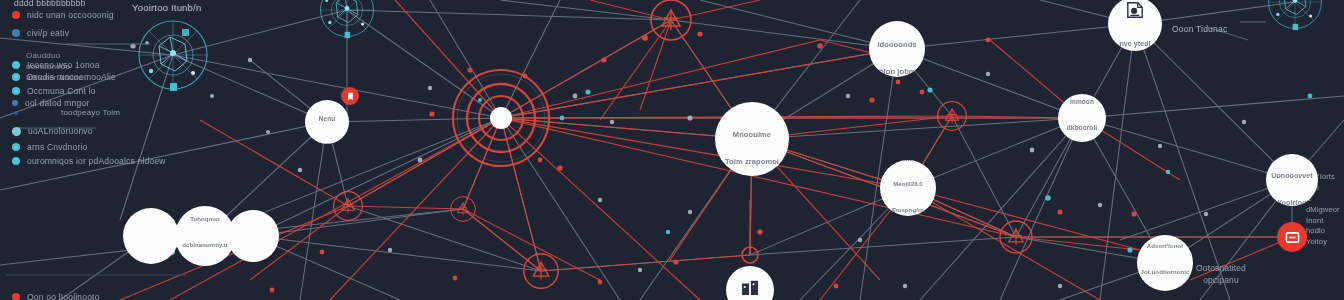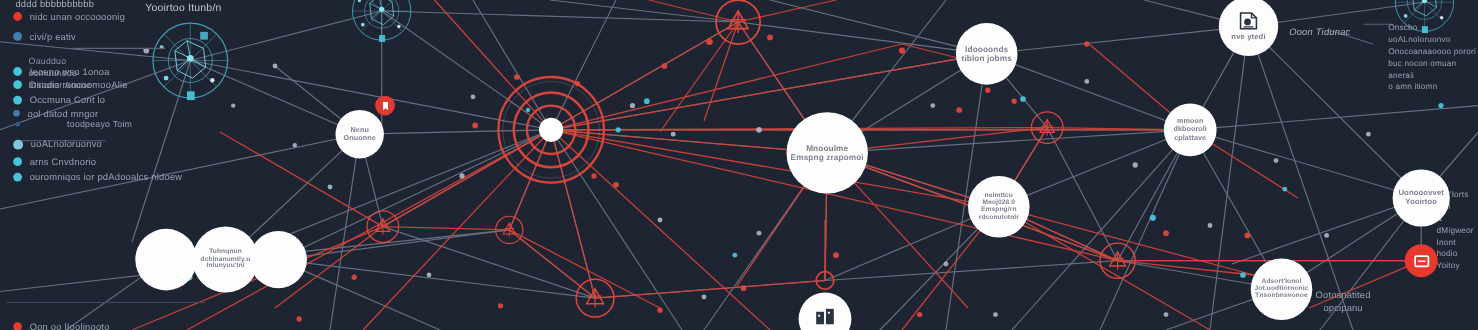--- a/index.html
+++ b/index.html
@@ -44,21 +44,21 @@
   }
   .node.red{
     background:#e8392f;
     color:#fff;
   }
   .node.redbadge{
     background:#e03b30;
     color:#fff;
   }
   .node .ln{display:block;white-space:nowrap;}
-  .node .ln.blur{filter:blur(.45px);}
+  .node .ln.blur{filter:blur(.45px);margin-top:19px;}
 
   .freetext{
     position:absolute;
     color:#aeb6c4;
     letter-spacing:.2px;
     white-space:nowrap;
     filter:blur(.35px);
   }
   .freetext.dim{color:#8d94a4;}
   .freetext.head{
@@ -417,25 +417,21 @@
     <span class="legend-dot" style="background:#49c3d8"></span>
     <span class="legend-label">ouromniqos ior pdAdooalcs nldoew</span>
   </div>
 
   <div class="legend-row" style="left:12px;top:292px;">
     <span class="legend-dot" style="background:#e8392f"></span>
     <span class="legend-label">Oon oo lIoolinooto</span>
   </div>
 
   <div class="freetext" style="left:132px;top:2px;font-size:9.5px;color:#c3cad6;">Yooirtoo Itunb/n</div>
-  <div class="freetext" style="left:1172px;top:24px;font-size:8.5px;font-style:italic;">Ooon Tidunac</div>
-  <div class="cap" style="left:1262px;top:20px;">Onscbo uoALnoloruonvo
-Onocoanaaoooo porori
-buc nocon omuan aneraii
-o amn itiomn</div>
+  <div class="freetext" style="left:1172px;top:24px;font-size:8.5px;">Ooon Tidunac</div>
   <div class="cap" style="left:1306px;top:172px;">ivid’Iorts Iooi
 &amp; dMigweor
 Inont hodio Yoitoy</div>
   <div class="cap" style="left:1196px;top:262px;font-size:8.5px;text-align:center;">Ootosnatited
 opcipanu</div>
 
   <div class="node white" style="left:123px;top:208px;width:56px;height:56px;"></div>
   <div class="node white" style="left:227px;top:210px;width:52px;height:52px;"></div>
   <div class="node white" style="left:175px;top:206px;width:60px;height:60px;font-size:6px;">
     <span class="ln blur">Tuhnqnun</span>
@@ -451,21 +447,21 @@
   <div class="node redbadge" style="left:341px;top:87px;width:18px;height:18px;">
     <span class="node-icon">
       <svg width="9" height="9" viewBox="0 0 12 12">
           <path d="M3 1h6v10L6 8.5 3 11Z" fill="#fff"></path>
         </svg>
     </span>
   </div>
 
   <div class="node white" style="left:715px;top:102px;width:74px;height:74px;font-size:7.5px;">
     <span class="ln blur">Mnooulme</span>
-    <span class="ln blur">Emspng zrapomoi</span>
+    <span class="ln blur">Toim zrapomoi</span>
   </div>
 
   <div class="node white" style="left:869px;top:21px;width:56px;height:56px;font-size:7.5px;">
     <span class="ln blur">Idoooonds</span>
     <span class="ln blur">tiblon jobms</span>
   </div>
 
   <div class="node white" style="left:1108px;top:-3px;width:54px;height:54px;font-size:7px;">
     <span class="node-icon" style="margin-bottom:2px;">
       <svg width="20" height="18" viewBox="0 0 22 20">

